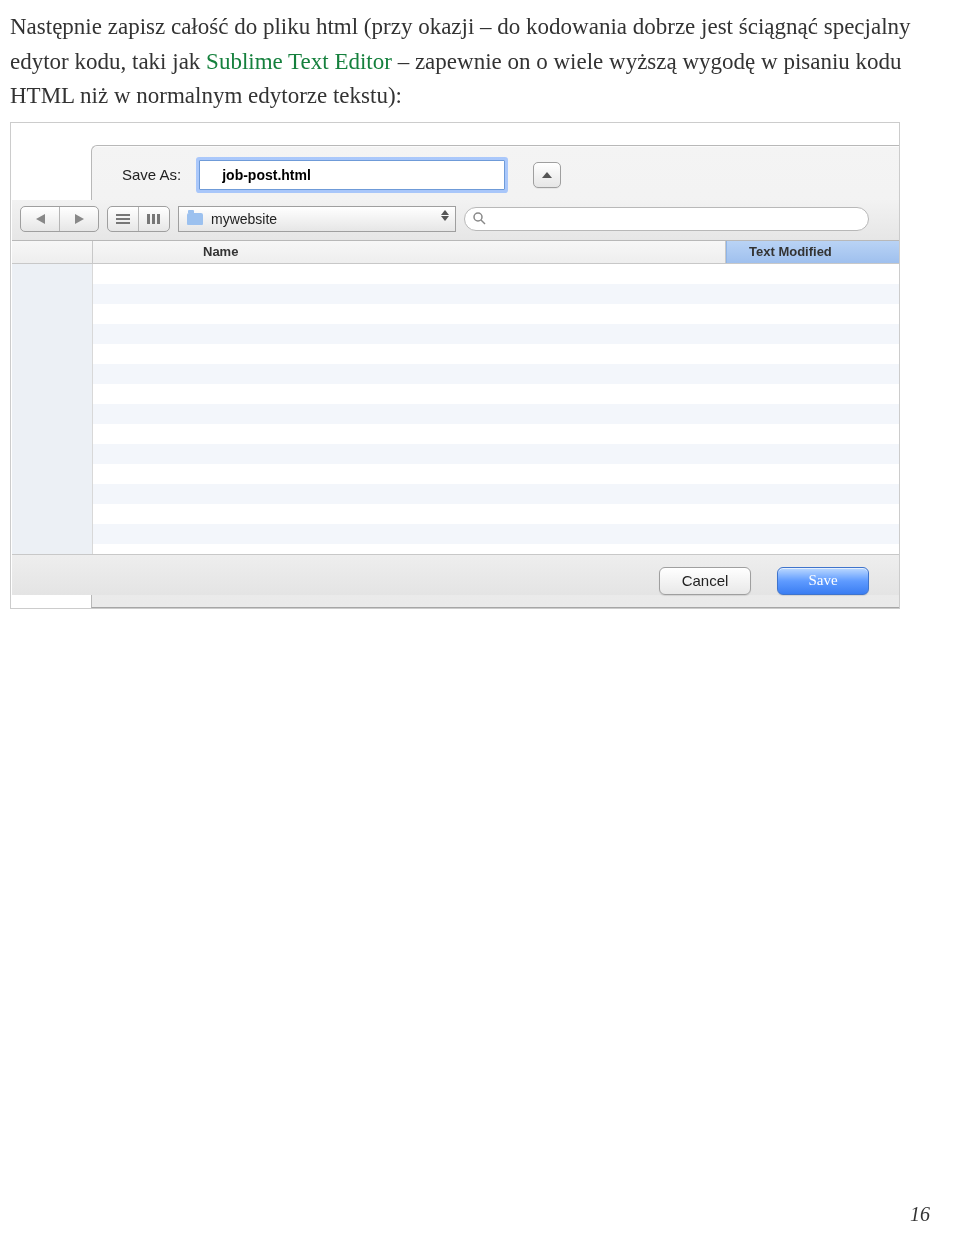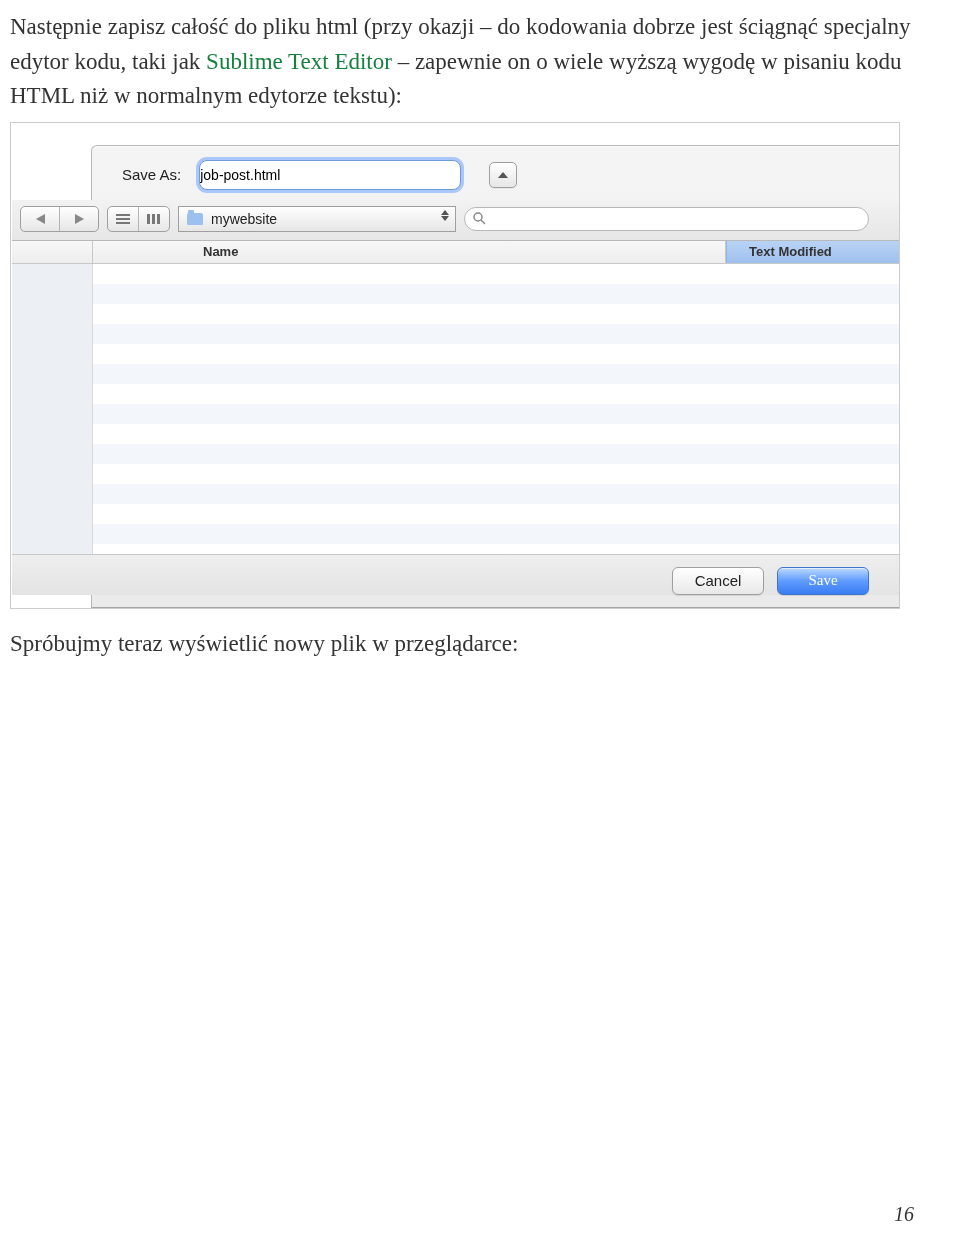--- a/index.html
+++ b/index.html
@@ -61,23 +61,24 @@
   }
   .save-input {
     flex: none;
     width: 260px;
     height: 24px;
     border: 1px solid #6f9bd8;
     box-shadow: 0 0 0 3px rgba(120,170,255,.6);
     background: #fff;
     font-family: 'Lucida Grande','Helvetica Neue',Arial,sans-serif;
     font-size: 14px;
-    padding: 2px 0;
-    border-radius: 8px;
+    padding: 2px 22px;
+    border-radius: 1px;
     outline: none;
+    font-weight: bold;
   }
   .disclosure {
     width: 26px;
     height: 24px;
     border: 1px solid #9f9f9f;
     border-radius: 5px;
     background: linear-gradient(#ffffff,#e6e6e6);
     display: flex;
     align-items: center;
     justify-content: center;
@@ -167,21 +168,21 @@
     position: relative;
   }
   .file-row-stripe {
     height: 20px;
   }
   .file-row-stripe.alt { background: #f3f6fb; }
   .sidebar-col {
     position:absolute; left:0; top:0; width:80px; height:100%; border-right:1px solid #d8d8d8; background:#ecf0f5;
   }
   .button-row {
-    display:flex; justify-content:flex-end; gap:13px; padding: 12px 30px 0 0;
+    display:flex; justify-content:flex-end; gap:26px; padding: 12px 30px 0 0;
     background: linear-gradient(#eeeeee,#e4e4e4);
     margin-left:-80px;
     padding-left:80px;
     border-top:1px solid #c8c8c8;
   }
   .aqua-btn {
     font-family: 'Lucida Grande','Helvetica Neue',Arial,sans-serif;
     font-size: 15px;
     color:#222;
     width: 90px;
@@ -194,21 +195,21 @@
   }
   .aqua-btn.primary {
     border:1px solid #3f74cc;
     background: linear-gradient(#bcd9ff,#5f9bff 50%,#3a7df2);
     color:#fff;
     font-family:Liberation Serif, serif;
   }
   .page-num {
     position:absolute;
     bottom: 20px;
-    right: 46px;
+    right: 30px;
     font-style: italic;
     font-family: Georgia, serif;
     font-size: 20px;
     color:#333;
   }
   .folder-icon { display:inline-block; width:16px; height:12px; background:#9cc1ef; border-radius:2px 2px 1px 1px; position:relative; }
   .folder-icon::before{ content:""; position:absolute; top:-3px; left:1px; width:6px; height:3px; background:#9cc1ef; border-radius:1px 1px 0 0;}
 </style>
 </head>
 <body>
@@ -321,17 +322,16 @@
             <span>Cancel</span>
           </div>
         <div class="aqua-btn primary">
             <span>Save</span>
           </div>
       </div>
 
     </div>
   </div>
 
-  <p class="body-text">Spróbujmy teraz wyświetlić nowy plik w przeglądarce:</p>
 
 </div>
 
 <div class="page-num">16</div>
 
 </body></html>

